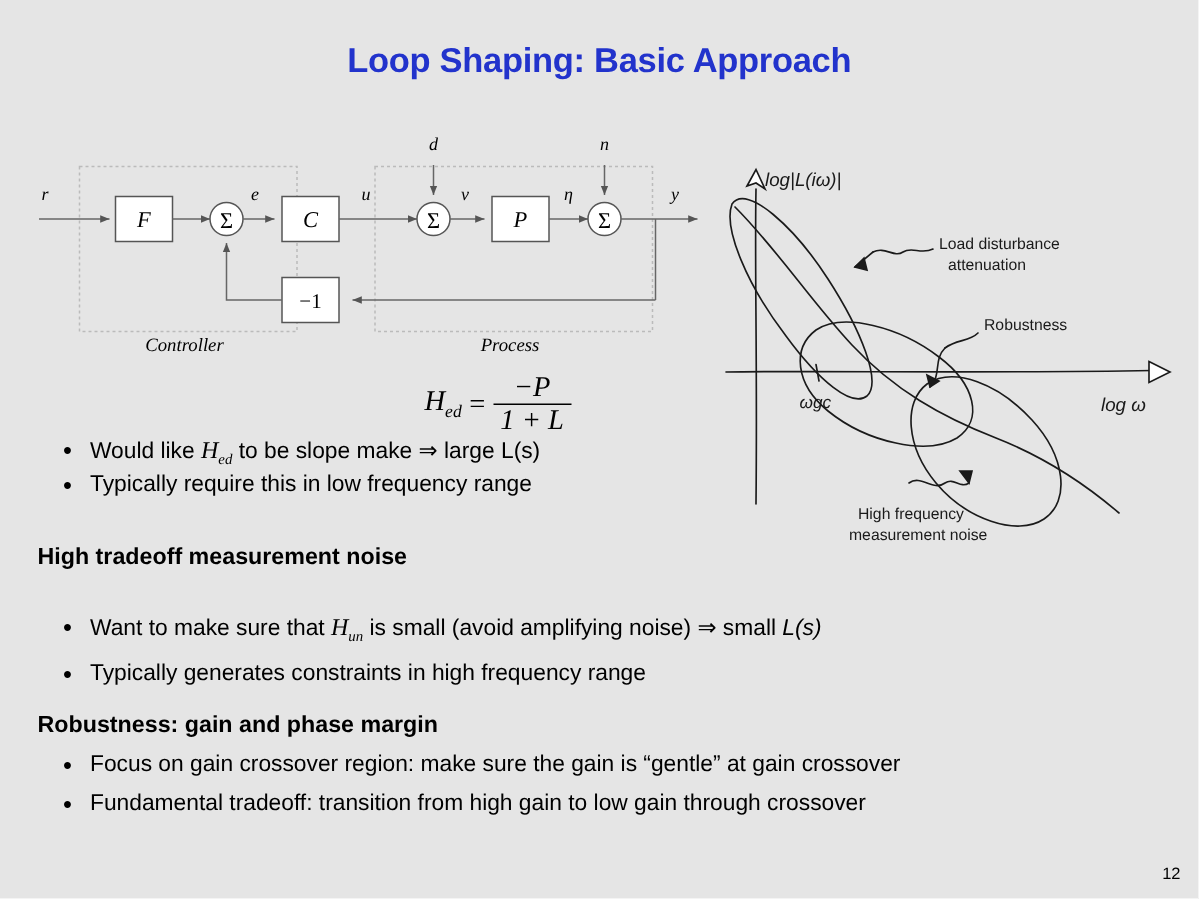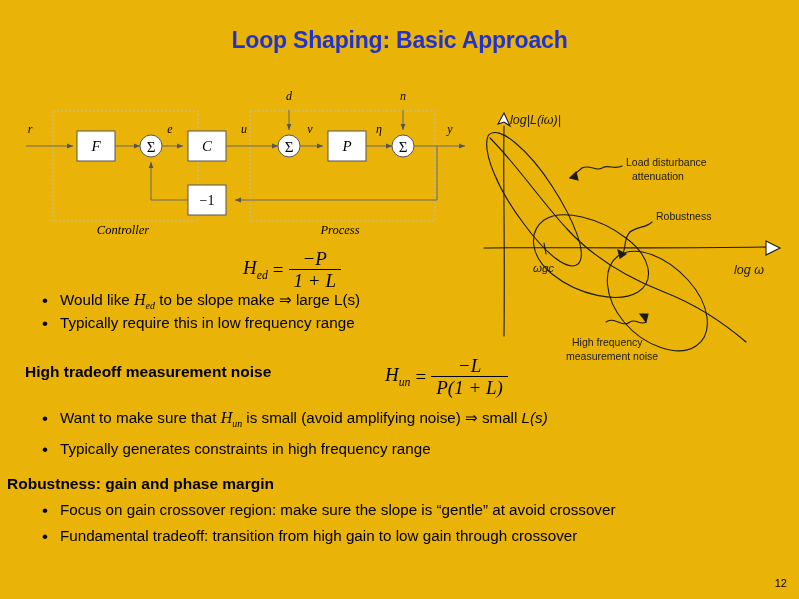--- a/index.html
+++ b/index.html
@@ -4,21 +4,21 @@
 <style>
   html, body {
     margin: 0;
     padding: 0;
     background: #ffffff;
   }
   #slide {
     position: relative;
     width: 799px;
     height: 599px;
-    background: #eab308;
+    background: #e5e5e5;
     overflow: hidden;
     font-family: "Liberation Sans", sans-serif;
   }
 
   
   #slide-title {
     position: absolute;
     left: 0;
     top: 27px;
     width: 799px;
@@ -70,20 +70,21 @@
     text-align: center;
     line-height: 1.12;
   }
   .frac .num { display: block; padding: 0 5px; }
   .frac .den { display: block; border-top: 1.3px solid #000; padding: 0 5px; }
   .lhs {
     display: inline-block;
     vertical-align: middle;
     font-style: italic;
     font-size: 19px;
+    margin-left: 40px;
   }
   .lhs sub { font-size: 0.62em; font-style: italic; }
   .eq {
     display: inline-block;
     vertical-align: middle;
     font-size: 19px;
     padding: 0 5px;
   }
   .frac { font-size: 19px; }
   .frac i { font-style: italic; }
@@ -244,42 +245,36 @@
     <span class="bullet-text"><span>Would like </span><span class="mathvar"><span>H</span><sub>ed</sub></span><span> to be slope make ⇒ large L(s)</span></span>
   </div>
 
   <div class="bullet-row" style="left:42px; top:314px;">
     <span class="bullet-dot">•</span>
     <span class="bullet-text">Typically require this in low frequency range</span>
   </div>
 
   <div class="section-head" style="left:25px; top:363px;">High tradeoff measurement noise</div>
 
-  <div class="formula" style="left:385px; top:355px;">
-    <span class="lhs"><span>H</span><sub>un</sub></span><span class="eq">=</span><span class="frac">
-      <i class="num">−L</i>
-      <i class="den">P(1 + L)</i>
-    </span>
-  </div>
 
   <div class="bullet-row" style="left:42px; top:409px;">
     <span class="bullet-dot">•</span>
     <span class="bullet-text"><span>Want to make sure that </span><span class="mathvar"><span>H</span><sub>un</sub></span><span> is small (avoid amplifying noise) ⇒ small </span><i>L(s)</i></span>
   </div>
 
   <div class="bullet-row" style="left:42px; top:440px;">
     <span class="bullet-dot">•</span>
     <span class="bullet-text">Typically generates constraints in high frequency range</span>
   </div>
 
-  <div class="section-head" style="left:7px; top:475px;">Robustness: gain and phase margin</div>
+  <div class="section-head" style="left:25px; top:475px;">Robustness: gain and phase margin</div>
 
   <div class="bullet-row" style="left:42px; top:501px;">
     <span class="bullet-dot">•</span>
-    <span class="bullet-text">Focus on gain crossover region: make sure the slope is “gentle” at avoid crossover</span>
+    <span class="bullet-text">Focus on gain crossover region: make sure the gain is “gentle” at gain crossover</span>
   </div>
 
   <div class="bullet-row" style="left:42px; top:527px;">
     <span class="bullet-dot">•</span>
     <span class="bullet-text">Fundamental tradeoff: transition from high gain to low gain through crossover</span>
   </div>
 
   <div id="page-number">12</div>
 
 </div>

